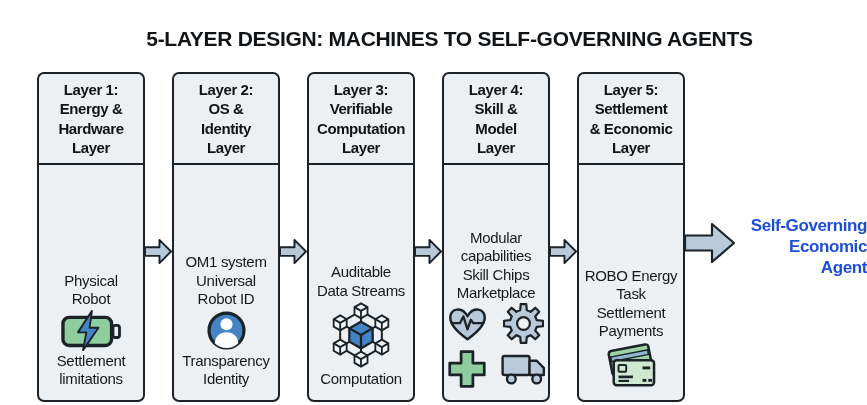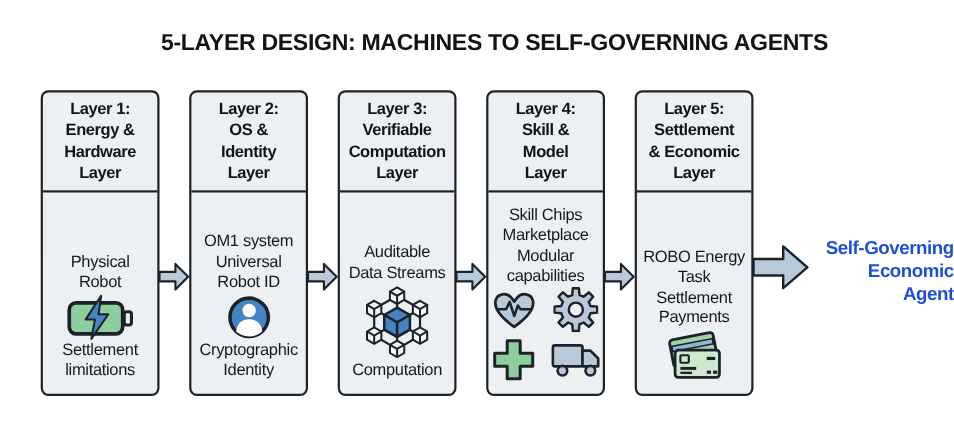--- a/index.html
+++ b/index.html
@@ -6,21 +6,21 @@
   body{
     width:867px;height:405px;background:#ffffff;position:relative;overflow:hidden;
     font-family:"Liberation Sans", sans-serif;color:#15191c;
   }
   .title{
     position:absolute;top:27px;left:16px;width:867px;text-align:center;
     font-size:21px;font-weight:bold;letter-spacing:-0.3px;color:#111417;
     white-space:pre-line;
   }
   .layer-box{
-    position:absolute;top:82px;width:108px;height:278px;box-sizing:border-box;
+    position:absolute;top:72px;width:108px;height:330px;box-sizing:border-box;
     background:#edf0f2;border:2px solid #1b2228;border-radius:7px;
     display:flex;flex-direction:column;
   }
   .layer-box.p1{left:37px}.layer-box.p2{left:172px}.layer-box.p3{left:307px}
   .layer-box.p4{left:442px}.layer-box.p5{left:577px}
   .layer-header{
     height:89px;border-bottom:2px solid #1b2228;flex:none;
     display:flex;align-items:center;justify-content:center;text-align:center;
     font-weight:bold;font-size:15px;line-height:1.3;letter-spacing:-0.4px;
     white-space:pre-line;color:#111417;
@@ -87,21 +87,21 @@
               <circle cx="24" cy="24" r="19.5"></circle>
             </clipPath>
           </defs>
         <circle cx="24" cy="24" r="19.5" fill="#4584c4" stroke="#1b2228" stroke-width="3.6"></circle>
         <g clip-path="url(#pclip)" fill="#ffffff">
           <circle cx="24" cy="17" r="6.8"></circle>
           <path d="M24 26 C31 26 36.2 30 37.2 38 L37.2 46 L10.8 46 L10.8 38 C11.8 30 17 26 24 26 Z"></path>
         </g>
       </svg>
     </span>
-    <div class="item">Cryptographic
+    <div class="item">Transparency
 Identity</div>
   </div>
 </div>
 
 <div class="layer-box p3">
   <div class="layer-header">Layer 3:
 Verifiable
 Computation
 Layer</div>
   <div class="layer-content">
@@ -148,24 +148,24 @@
     <div class="item">Computation</div>
   </div>
 </div>
 
 <div class="layer-box p4">
   <div class="layer-header">Layer 4:
 Skill &amp;
 Model
 Layer</div>
   <div class="layer-content">
+    <div class="item">Modular
+capabilities</div>
     <div class="item">Skill Chips
 Marketplace</div>
-    <div class="item">Modular
-capabilities</div>
     <div class="icon-grid">
       <span>
         <svg width="43" height="39" viewBox="0 0 52 46">
           <path d="M26 42 C10.5 31 3.5 21.5 5.5 13 C7.3 5.5 17.5 3.5 23 10 C24.3 11.5 25.2 12.8 26 14.2 C26.8 12.8 27.7 11.5 29 10 C34.5 3.5 44.7 5.5 46.5 13 C48.5 21.5 41.5 31 26 42 Z" fill="#b8c9da" stroke="#1b2228" stroke-width="3" stroke-linejoin="round"></path>
           <polyline points="7,22.5 17,22.5 21,14.5 26,30 30,18.5 33,22.5 45,22.5" fill="none" stroke="#1b2228" stroke-width="2.8" stroke-linejoin="round" stroke-linecap="round"></polyline>
         </svg>
       </span>
       <span>
         <svg width="41" height="41" viewBox="0 0 48 48">
           <path d="M39.5 20.1 L46.8 20.8 L46.8 27.2 L39.5 27.9 A16 16 0 0 1 37.7 32.2 L42.4 37.8 L37.8 42.4 L32.2 37.7 A16 16 0 0 1 27.9 39.5 L27.2 46.8 L20.8 46.8 L20.1 39.5 A16 16 0 0 1 15.8 37.7 L10.2 42.4 L5.6 37.8 L10.3 32.2 A16 16 0 0 1 8.5 27.9 L1.2 27.2 L1.2 20.8 L8.5 20.1 A16 16 0 0 1 10.3 15.8 L5.6 10.2 L10.2 5.6 L15.8 10.3 A16 16 0 0 1 20.1 8.5 L20.8 1.2 L27.2 1.2 L27.9 8.5 A16 16 0 0 1 32.2 10.3 L37.8 5.6 L42.4 10.2 L37.7 15.8 A16 16 0 0 1 39.5 20.1 Z" fill="#b8c9da" stroke="#1b2228" stroke-width="2.6" stroke-linejoin="round"></path>

